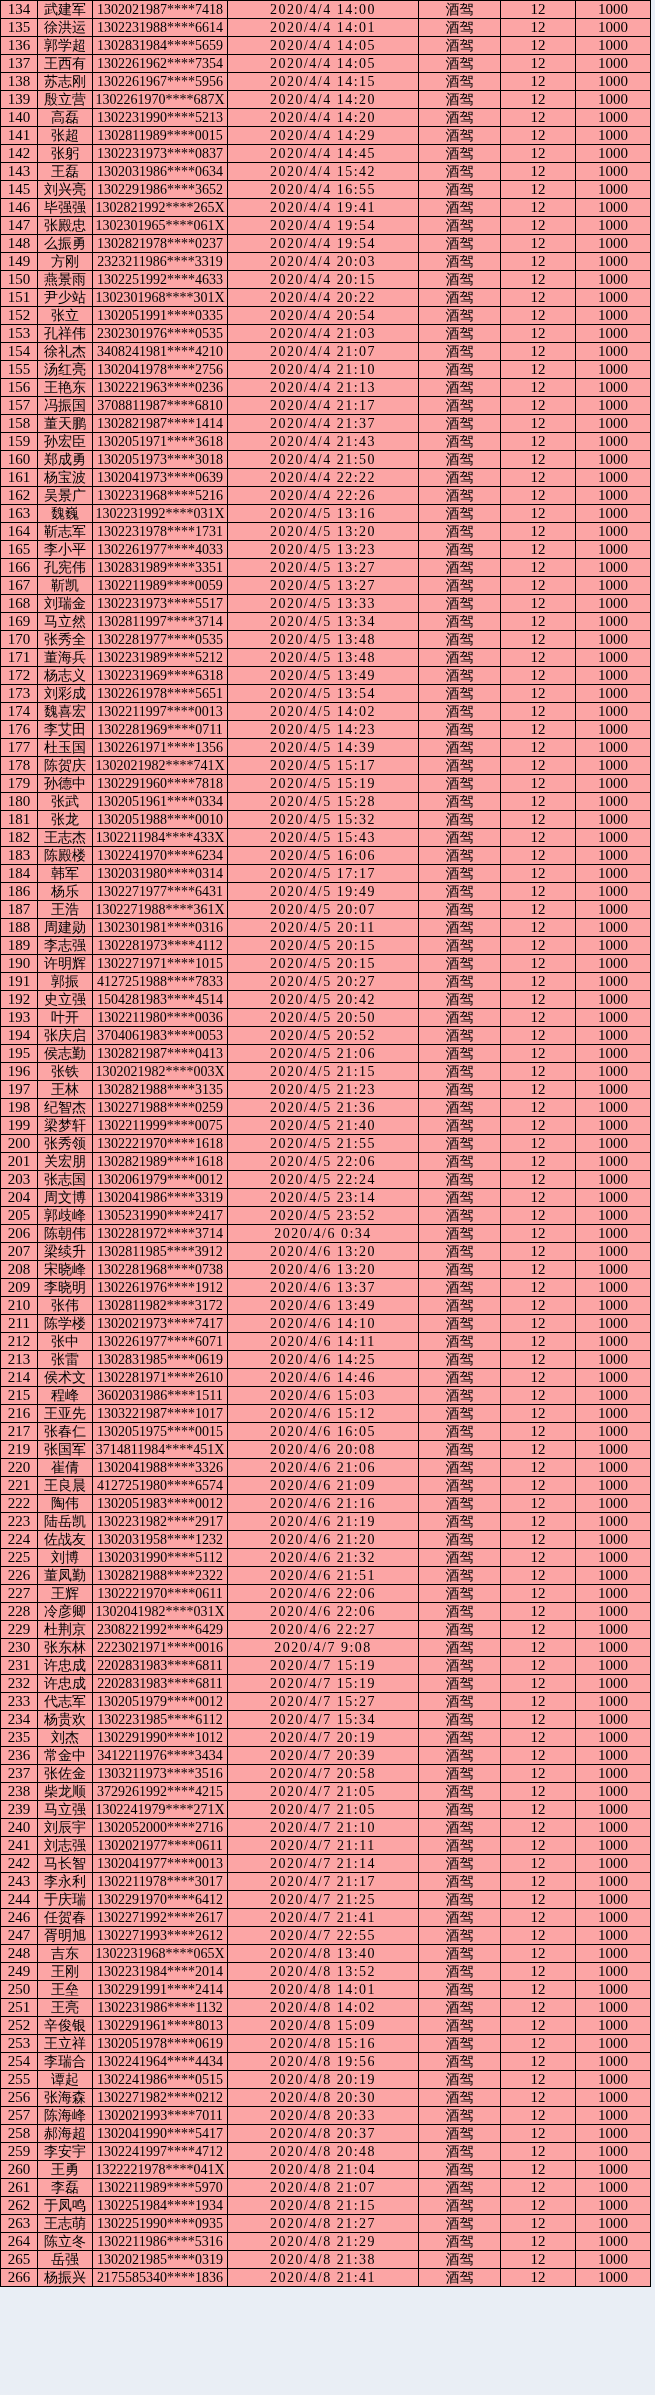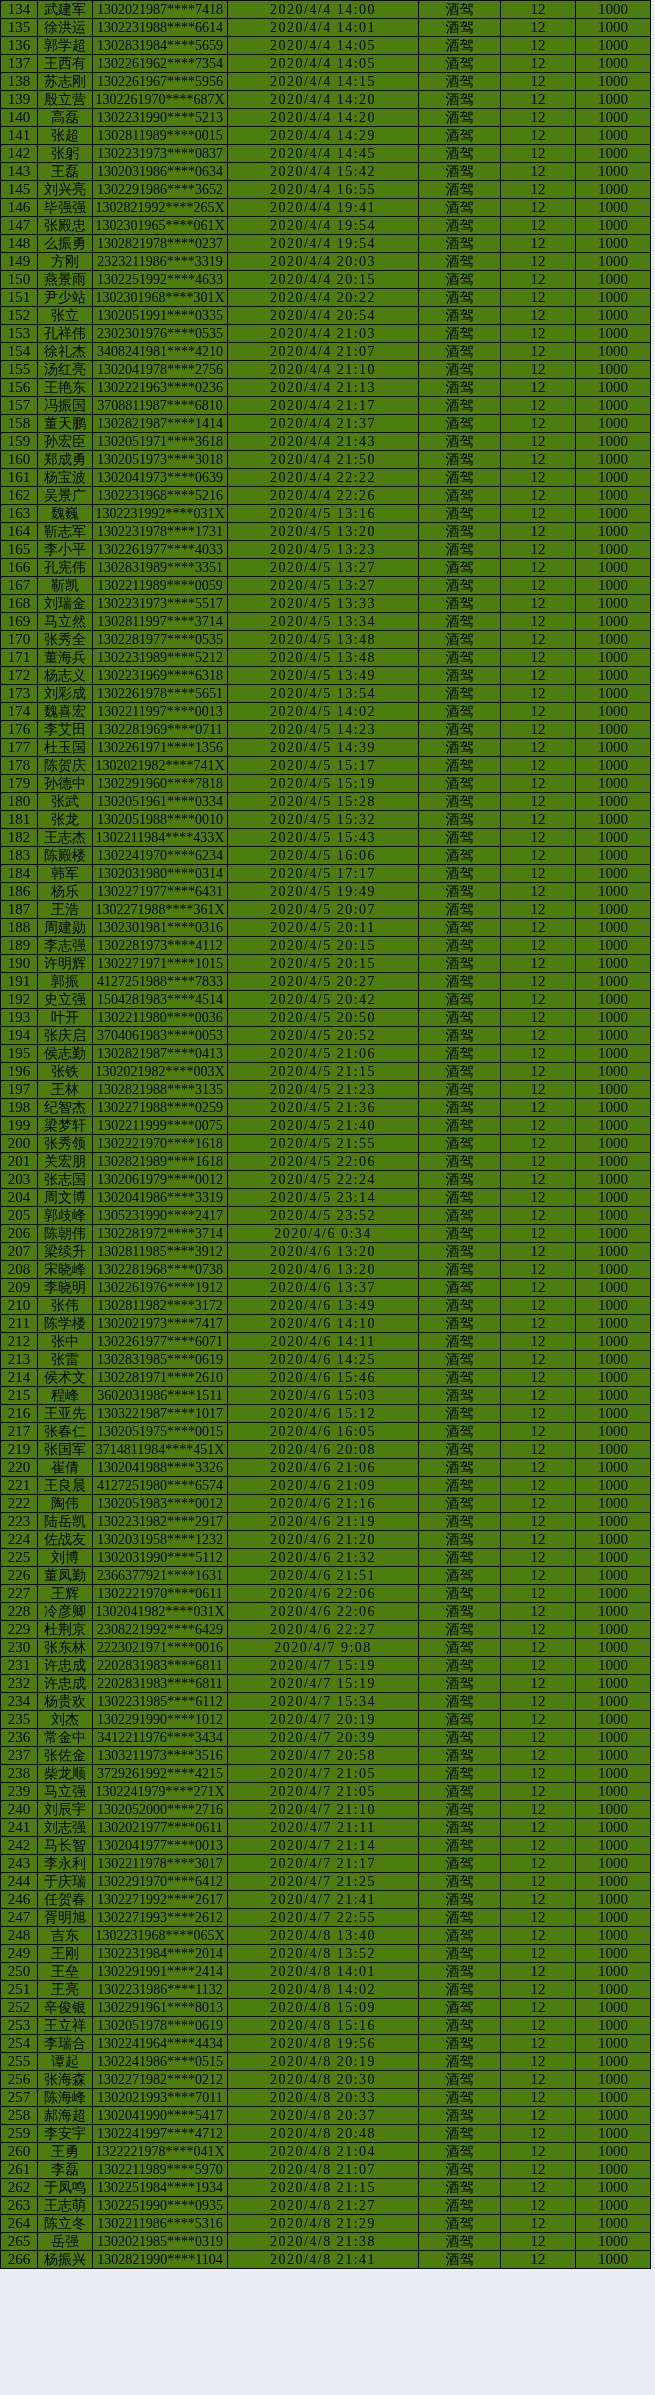--- a/index.html
+++ b/index.html
@@ -6,21 +6,21 @@
   body{
     width:655px;
     background:#e9eef5;
     font-family:"Liberation Serif","DejaVu Serif",serif;
     color:#000;
   }
   table{
     border-collapse:collapse;
     table-layout:fixed;
     width:650px;
-    background:#4d7c0f;
+    background:#fca5a5;
     padding-left:8px;
   }
   td{
     border:1px solid #000;
     height:17px;
     padding:0;
     text-align:center;
     vertical-align:middle;
     overflow:hidden;
     white-space:nowrap;
@@ -736,21 +736,21 @@
         <td class="c2">1302831985****0619</td>
         <td class="c3">2020/4/6 14:25</td>
         <td class="c4">酒驾</td>
         <td class="c5">12</td>
         <td class="c6">1000</td>
       </tr>
       <tr>
         <td class="c0">214</td>
         <td class="c1">侯术文</td>
         <td class="c2">1302281971****2610</td>
-        <td class="c3">2020/4/6 15:46</td>
+        <td class="c3">2020/4/6 14:46</td>
         <td class="c4">酒驾</td>
         <td class="c5">12</td>
         <td class="c6">1000</td>
       </tr>
       <tr>
         <td class="c0">215</td>
         <td class="c1">程峰</td>
         <td class="c2">3602031986****1511</td>
         <td class="c3">2020/4/6 15:03</td>
         <td class="c4">酒驾</td>
@@ -834,21 +834,21 @@
         <td class="c1">刘博</td>
         <td class="c2">1302031990****5112</td>
         <td class="c3">2020/4/6 21:32</td>
         <td class="c4">酒驾</td>
         <td class="c5">12</td>
         <td class="c6">1000</td>
       </tr>
       <tr>
         <td class="c0">226</td>
         <td class="c1">董凤勤</td>
-        <td class="c2">2366377921****1631</td>
+        <td class="c2">1302821988****2322</td>
         <td class="c3">2020/4/6 21:51</td>
         <td class="c4">酒驾</td>
         <td class="c5">12</td>
         <td class="c6">1000</td>
       </tr>
       <tr>
         <td class="c0">227</td>
         <td class="c1">王辉</td>
         <td class="c2">1302221970****0611</td>
         <td class="c3">2020/4/6 22:06</td>
@@ -895,20 +895,29 @@
       <tr>
         <td class="c0">232</td>
         <td class="c1">许忠成</td>
         <td class="c2">2202831983****6811</td>
         <td class="c3">2020/4/7 15:19</td>
         <td class="c4">酒驾</td>
         <td class="c5">12</td>
         <td class="c6">1000</td>
       </tr>
       <tr>
+        <td class="c0">233</td>
+        <td class="c1">代志军</td>
+        <td class="c2">1302051979****0012</td>
+        <td class="c3">2020/4/7 15:27</td>
+        <td class="c4">酒驾</td>
+        <td class="c5">12</td>
+        <td class="c6">1000</td>
+      </tr>
+      <tr>
         <td class="c0">234</td>
         <td class="c1">杨贵欢</td>
         <td class="c2">1302231985****6112</td>
         <td class="c3">2020/4/7 15:34</td>
         <td class="c4">酒驾</td>
         <td class="c5">12</td>
         <td class="c6">1000</td>
       </tr>
       <tr>
         <td class="c0">235</td>
@@ -1176,20 +1185,20 @@
         <td class="c1">岳强</td>
         <td class="c2">1302021985****0319</td>
         <td class="c3">2020/4/8 21:38</td>
         <td class="c4">酒驾</td>
         <td class="c5">12</td>
         <td class="c6">1000</td>
       </tr>
       <tr>
         <td class="c0">266</td>
         <td class="c1">杨振兴</td>
-        <td class="c2">1302821990****1104</td>
+        <td class="c2">2175585340****1836</td>
         <td class="c3">2020/4/8 21:41</td>
         <td class="c4">酒驾</td>
         <td class="c5">12</td>
         <td class="c6">1000</td>
       </tr>
     </tbody>
 </table>
 
 </body></html>

